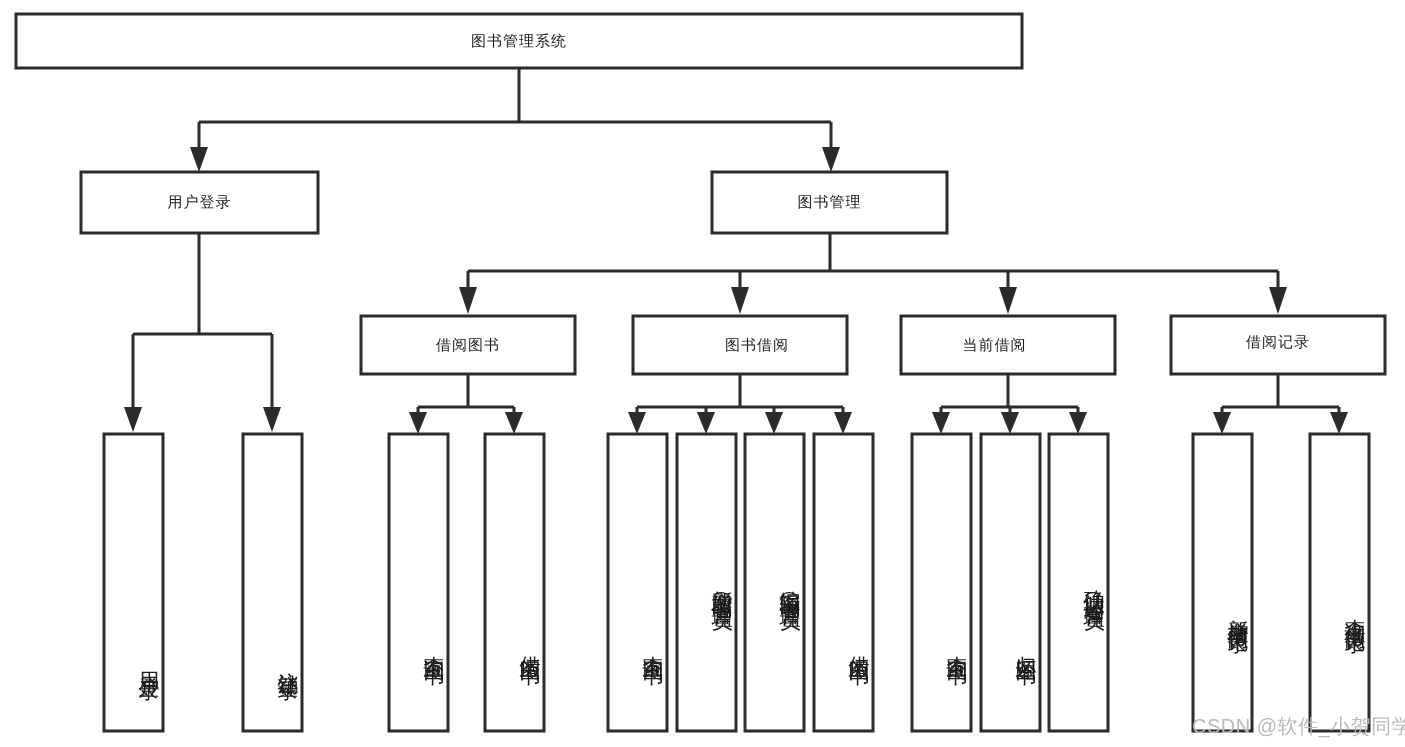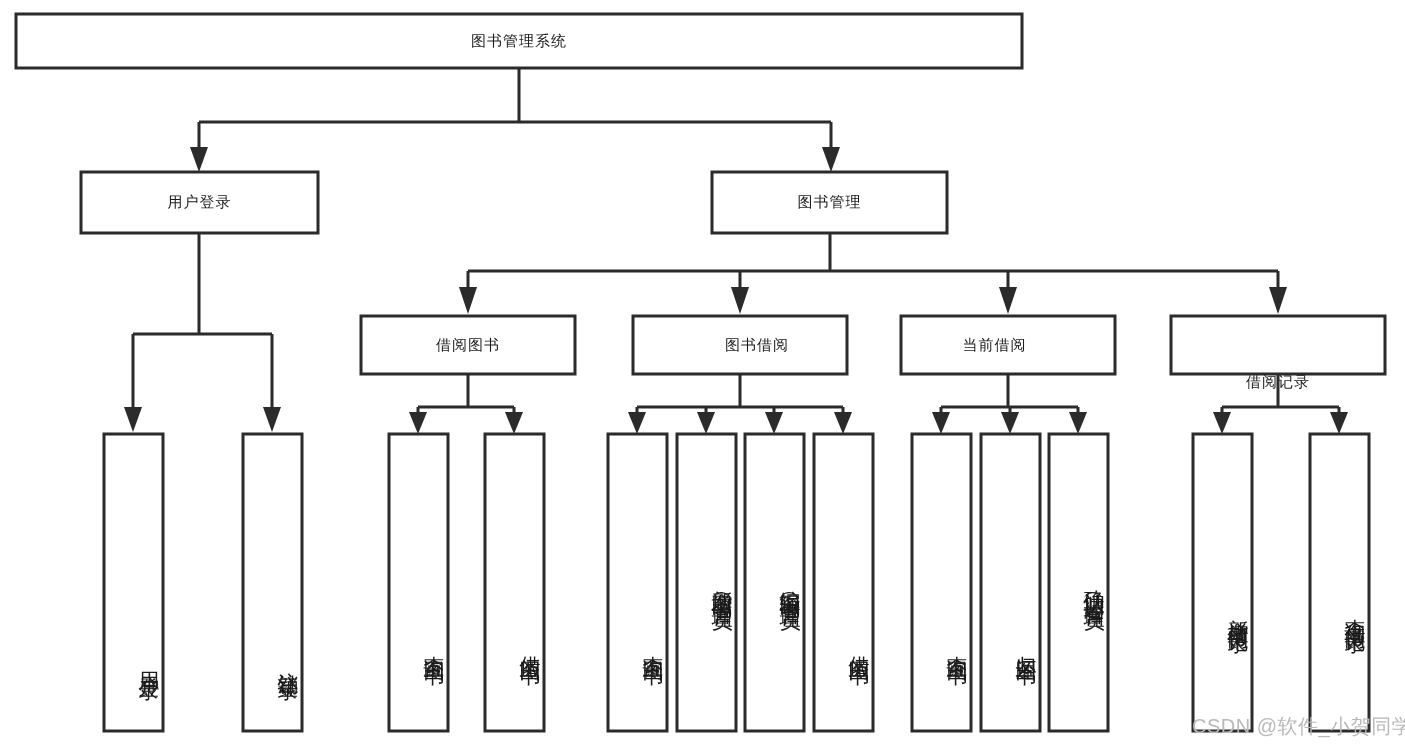--- a/index.html
+++ b/index.html
@@ -144,21 +144,21 @@
   </svg>
 
   <div class="h-label" style="left:16px; top:14px; width:1006px; height:54px;">图书管理系统</div>
 
   <div class="h-label" style="left:81px; top:172px; width:237px; height:61px;">用户登录</div>
   <div class="h-label" style="left:712px; top:172px; width:235px; height:61px;font-family:Liberation Serif, serif;">图书管理</div>
 
   <div class="h-label" style="left:361px; top:316px; width:214px; height:58px;">借阅图书</div>
   <div class="h-label" style="left:633px; top:316px; width:248px; height:58px;">图书借阅</div>
   <div class="h-label" style="left:901px; top:316px; width:187px; height:58px;">当前借阅</div>
-  <div class="h-label" style="left:1171px; top:316px; width:214px; height:52px;margin-top:40px;">借阅记录</div>
+  <div class="h-label" style="left:1171px; top:316px; width:214px; height:52px;">借阅记录</div>
 
   <div class="v-label" style="left:104px; top:434px; width:59px; height:297px; padding-top:78px;">用户登录</div>
   <div class="v-label" style="left:243px; top:434px; width:59px; height:297px; padding-top:78px;">注销登录</div>
 
   <div class="v-label" style="left:389px; top:434px; width:59px; height:297px; padding-top:62px;">查询图书</div>
   <div class="v-label" style="left:485px; top:434px; width:59px; height:297px; padding-top:62px;">借阅图书</div>
 
   <div class="v-label" style="left:608px; top:434px; width:59px; height:297px; padding-top:62px;">查询图书</div>
   <div class="v-label" style="left:677px; top:434px; width:59px; height:297px; padding-top:4px;">新增图书（管理员）</div>
   <div class="v-label" style="left:745px; top:434px; width:59px; height:297px; padding-top:4px;">编辑图书（管理员）</div>

